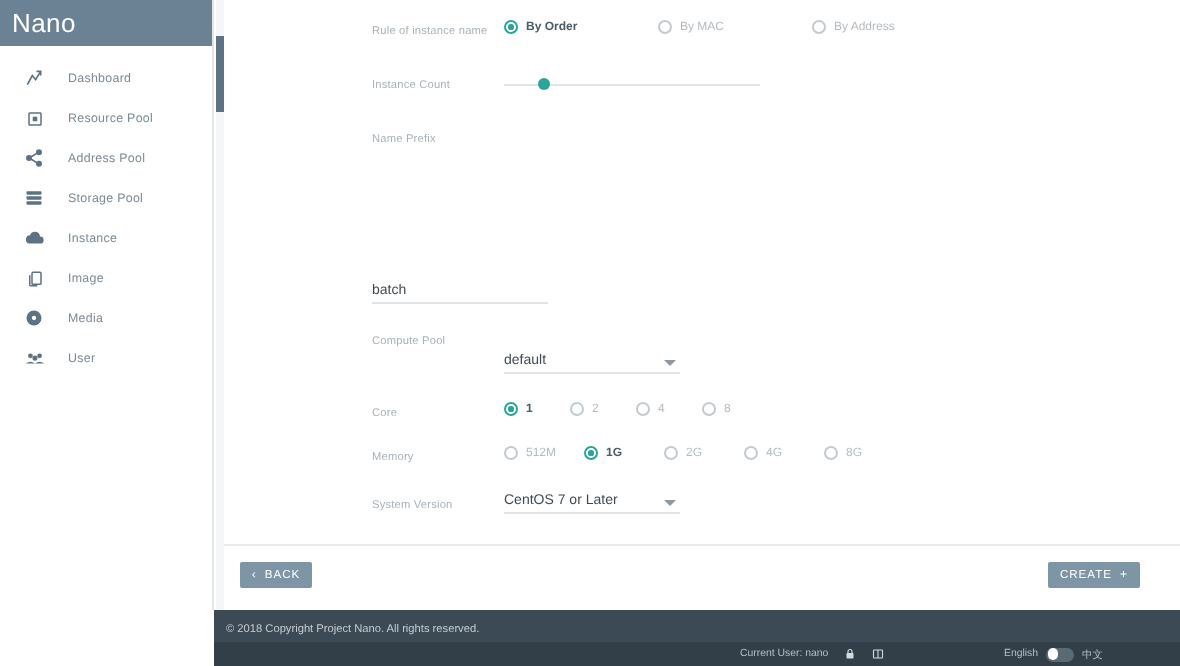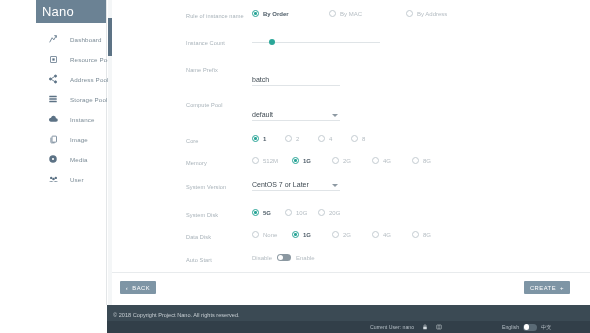--- a/index.html
+++ b/index.html
@@ -14,21 +14,20 @@
     width: 590px; height: 333px;
     background: #ffffff;
   }
 
   
   .sidebar {
     position: absolute; left: 0; top: 0;
     width: 107px; height: 305px;
     background: #ffffff;
     border-right: 1px solid #e3e6e8;
-    padding-left: 36px;
   }
   .brand {
     height: 23px;
     background: #6b8294;
     color: #ffffff;
     font-size: 13px;
     line-height: 23px;
     padding-left: 6px;
     letter-spacing: .2px;
   }
@@ -424,21 +423,21 @@
       <div class="row" style="margin-top:13px;">
         <div class="lbl">Instance Count</div>
         <div class="ctl">
           <div class="slider">
             <div class="track"></div>
             <div class="knob"></div>
           </div>
         </div>
       </div>
 
-      <div class="row" style="margin-top:13px;">
+      <div class="row" style="margin-top:13px;flex-direction:column;">
         <div class="lbl">Name Prefix</div>
         <div class="ctl" style="padding-top:12px;">
           <input class="tinput" type="text" value="batch" style="">
         </div>
       </div>
 
       <div class="row" style="margin-top:13px;">
         <div class="lbl">Compute Pool</div>
         <div class="ctl" style="padding-top:12px;">
           <div class="sel">

